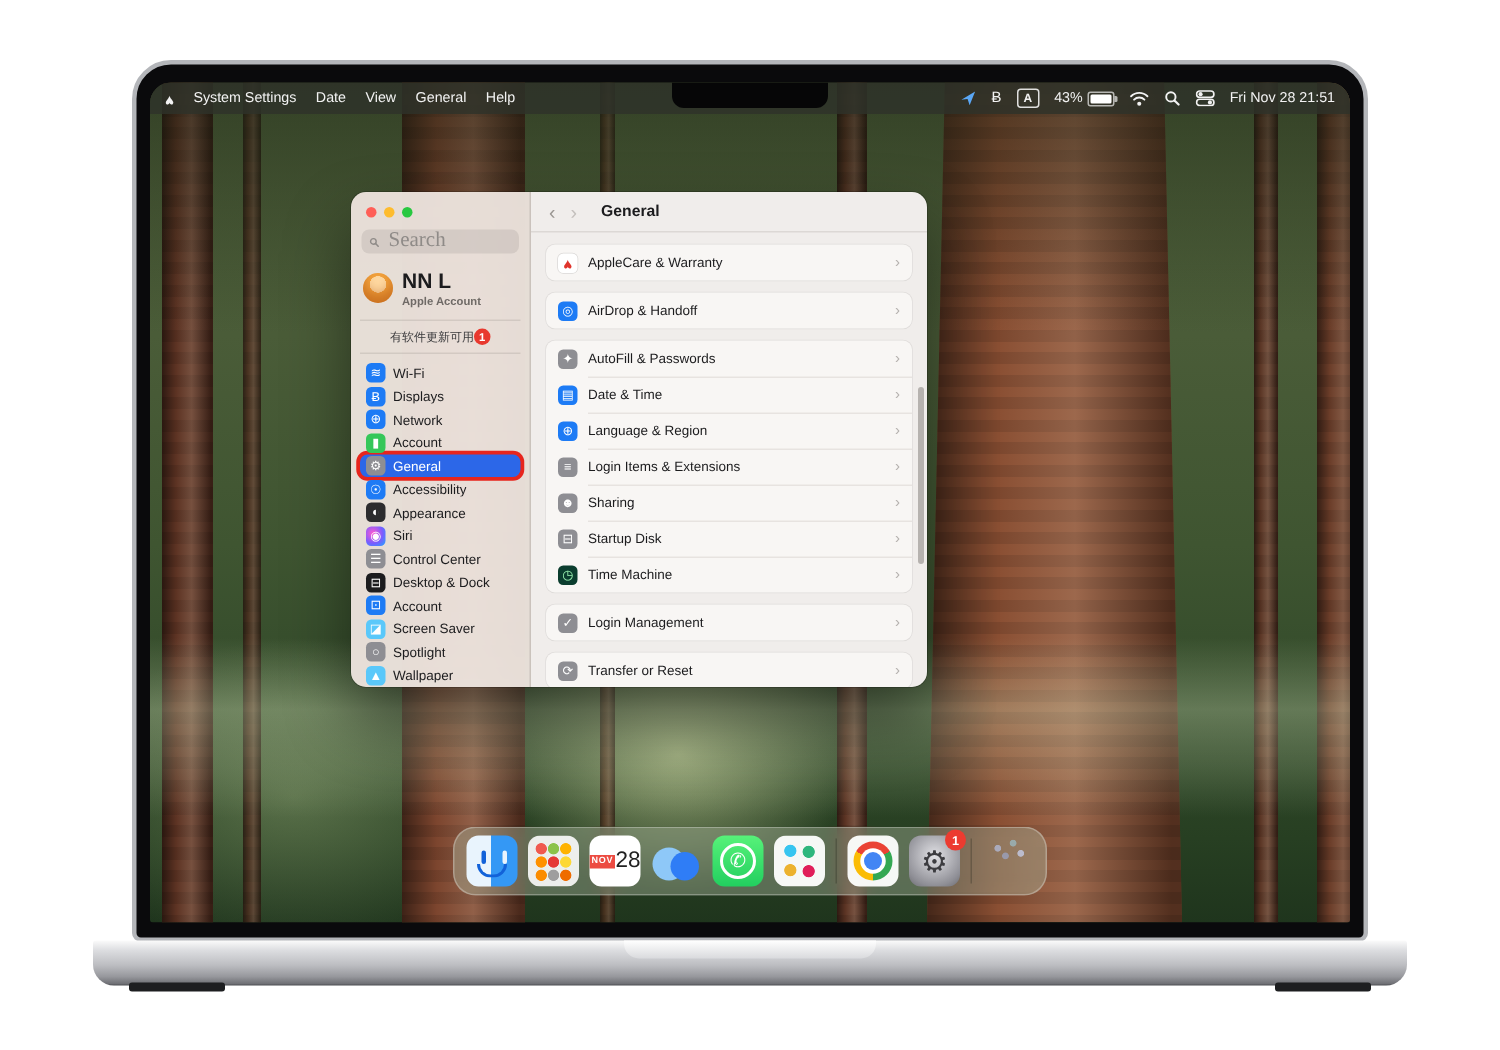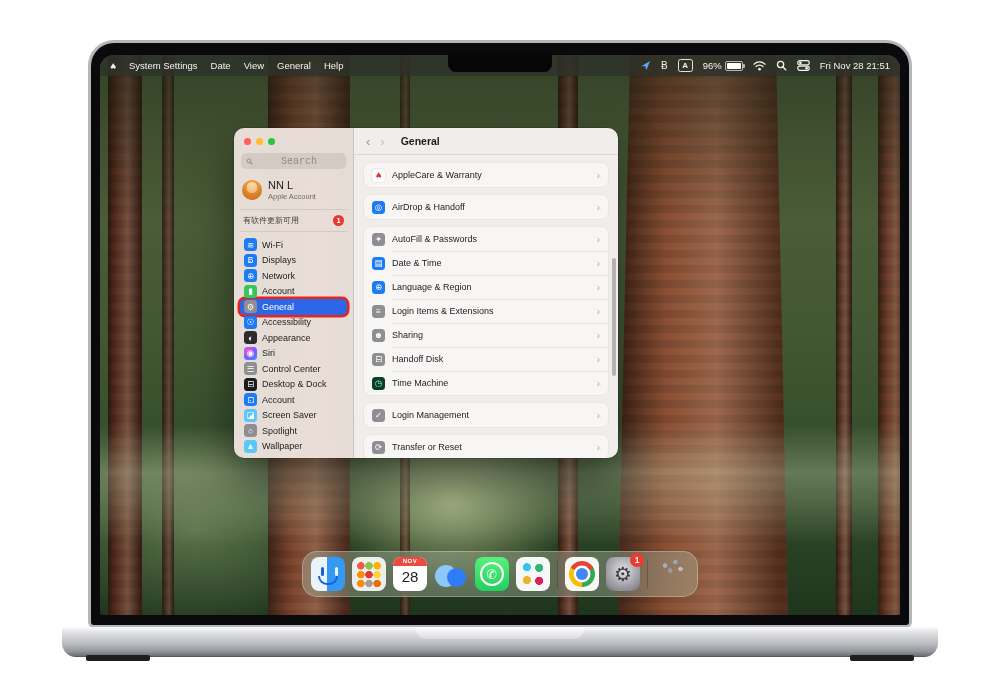--- a/index.html
+++ b/index.html
@@ -60,30 +60,30 @@
   
   .window{position:absolute;left:134px;top:73px;width:384px;height:330px;border-radius:10px;overflow:hidden;
     display:flex;box-shadow:0 22px 44px rgba(0,0,0,.45),0 0 0 .5px rgba(0,0,0,.25);z-index:20;font-size:9px;}
   .sidebar{width:120px;flex:none;background:rgba(235,226,220,.97);box-sizing:border-box;padding:8px 6px 0 6px;
     border-right:1px solid rgba(0,0,0,.12);}
   .lights{display:flex;gap:5px;padding:2px 2px 8px 4px;}
   .light{width:7px;height:7px;border-radius:50%;}
   .light.red{background:#ff5f57}.light.yellow{background:#febc2e}.light.green{background:#28c840}
   .searchbox{display:flex;align-items:center;gap:4px;background:rgba(0,0,0,.08);border-radius:5px;height:16px;
     padding:0 5px;margin:0 1px 8px 1px;color:#8a8784;}
-  .searchbox input{border:none;background:transparent;outline:none;width:80px;font-size:10px;color:#444;
-    font-family:Liberation Mono, monospace;text-align:center;}
+  .searchbox input{border:none;background:transparent;outline:none;width:80px;font-size:14px;color:#444;
+    font-family:Liberation Serif, serif;}
   .searchbox input::placeholder{color:#8f8b88}
   .account{display:flex;align-items:center;gap:6px;padding:2px 2px 8px 2px;}
   .avatar{width:20px;height:20px;border-radius:50%;flex:none;
     background:radial-gradient(circle at 50% 38%,#ffd9a0 0 34%,#f2a23c 35% 70%,#d97b22 100%);
     box-shadow:inset 0 -6px 8px rgba(160,60,0,.45);}
-  .acc-name{font-size:11px;font-weight:normal;color:#1c1c1e;line-height:1.2;}
-  .acc-sub{font-size:7.5px;color:#6f6a66;}
-  .update-row{display:flex;align-items:center;justify-content:space-between;padding:5px 3px;
+  .acc-name{font-size:14px;font-weight:bold;color:#1c1c1e;line-height:1.2;}
+  .acc-sub{font-size:7.5px;color:#6f6a66;font-weight:bold;}
+  .update-row{display:flex;align-items:center;justify-content:center;padding:5px 3px;
     border-top:1px solid rgba(0,0,0,.09);border-bottom:1px solid rgba(0,0,0,.09);color:#3a3a3c;font-size:8px;}
   .badge{min-width:11px;height:11px;border-radius:6px;background:#e8382e;color:#fff;font-size:7.5px;
     display:flex;align-items:center;justify-content:center;padding:0 2px;box-sizing:border-box;font-weight:bold;}
   .side-list{padding-top:5px;}
   .side-item{display:flex;align-items:center;gap:5px;height:15.5px;padding:0 4px;border-radius:5px;color:#1c1c1e;}
   .side-item.selected{background:#2c67e8;color:#fff;}
   .side-item.annotated{box-shadow:0 0 0 2.5px #e7251d;}
   .ic{width:13px;height:13px;border-radius:3.5px;color:#fff;display:flex;align-items:center;justify-content:center;
     font-size:8.5px;line-height:1;flex:none;}
   .icon-siri{background:radial-gradient(circle at 35% 35%,#ff5bd1,#7a5cff 55%,#1ea8ff);}
@@ -117,21 +117,21 @@
   .dk-launchpad{background:rgba(250,250,250,.92);
     background-image:radial-gradient(circle at 26% 26%,#f05a4f 0 3.5px,transparent 4px),
       radial-gradient(circle at 50% 26%,#8bc34a 0 3.5px,transparent 4px),
       radial-gradient(circle at 74% 26%,#ffb300 0 3.5px,transparent 4px),
       radial-gradient(circle at 26% 52%,#ff9100 0 3.5px,transparent 4px),
       radial-gradient(circle at 50% 52%,#e53935 0 3.5px,transparent 4px),
       radial-gradient(circle at 74% 52%,#fdd835 0 3.5px,transparent 4px),
       radial-gradient(circle at 26% 78%,#fb8c00 0 3.5px,transparent 4px),
       radial-gradient(circle at 50% 78%,#9e9e9e 0 3.5px,transparent 4px),
       radial-gradient(circle at 74% 78%,#ef6c00 0 3.5px,transparent 4px);}
-  .dk-calendar{background:#fff;overflow:hidden;display:flex;flex-direction:column;align-items:center;}
+  .dk-calendar{background:#fff;overflow:hidden;display:flex;flex-direction:row;align-items:center;}
   .cal-month{width:100%;background:#ec4b41;color:#fff;font-size:6px;font-weight:bold;text-align:center;
     line-height:9px;letter-spacing:.5px;}
   .cal-day{font-size:15px;color:#222;line-height:1.45;font-weight:400;}
   .dk-cloud{background:transparent;}
   .dk-cloud::before{content:"";position:absolute;left:1px;bottom:4px;width:22px;height:22px;border-radius:50%;background:#8ec8f8;}
   .dk-cloud::after{content:"";position:absolute;right:2px;bottom:4px;width:19px;height:19px;border-radius:50%;background:#2f7df6;}
   .dk-whatsapp{background:linear-gradient(180deg,#57f279,#22cf5f);display:flex;align-items:center;justify-content:center;}
   .dk-whatsapp::before{content:"";position:absolute;inset:5px;border:2.5px solid #fff;border-radius:50%;}
   .wa-glyph{color:#fff;font-size:13px;z-index:1;}
   .dk-slack{background:rgba(255,255,255,.95);
@@ -186,21 +186,21 @@
         </div>
         <div class="mb-right">
           <span class="mb-ic">
             <svg width="11" height="11" viewBox="0 0 12 12">
                 <path d="M1 7 L11 1 L7 11 L5.5 6.5 Z" fill="#5aa7f5"></path>
               </svg>
           </span>
           <span style="font-size:10px;">Ƀ</span>
           <span class="inputsrc">A</span>
           <span class="batt-wrap">
-            <span>96%</span>
+            <span>43%</span>
             <span class="batt">
                 <i></i>
               </span>
           </span>
           <span class="mb-ic">
             <svg width="13" height="10" viewBox="0 0 14 11">
               <path d="M1 3.5 A8.5 8.5 0 0 1 13 3.5" fill="none" stroke="#f2f2f2" stroke-width="1.4" stroke-linecap="round"></path>
               <path d="M3.2 6 A5.4 5.4 0 0 1 10.8 6" fill="none" stroke="#f2f2f2" stroke-width="1.4" stroke-linecap="round"></path>
               <circle cx="7" cy="9" r="1.5" fill="#f2f2f2"></circle>
             </svg>
@@ -351,21 +351,21 @@
                   <span class="row-label">Login Items &amp; Extensions</span>
                   <span class="row-chev">›</span>
                 </div>
                 <div class="row">
                   <span class="ic icon-sharing" style="background: rgb(142, 142, 147);">☻</span>
                   <span class="row-label">Sharing</span>
                   <span class="row-chev">›</span>
                 </div>
                 <div class="row">
                   <span class="ic icon-startup-disk" style="background: rgb(142, 142, 147);">⊟</span>
-                  <span class="row-label">Handoff Disk</span>
+                  <span class="row-label">Startup Disk</span>
                   <span class="row-chev">›</span>
                 </div>
                 <div class="row">
                   <span class="ic icon-time-machine" style="background: rgb(11, 61, 46); color: rgb(154, 242, 176);">◷</span>
                   <span class="row-label">Time Machine</span>
                   <span class="row-chev">›</span>
                 </div>
               </div>
               <div class="card">
                 <div class="row">

